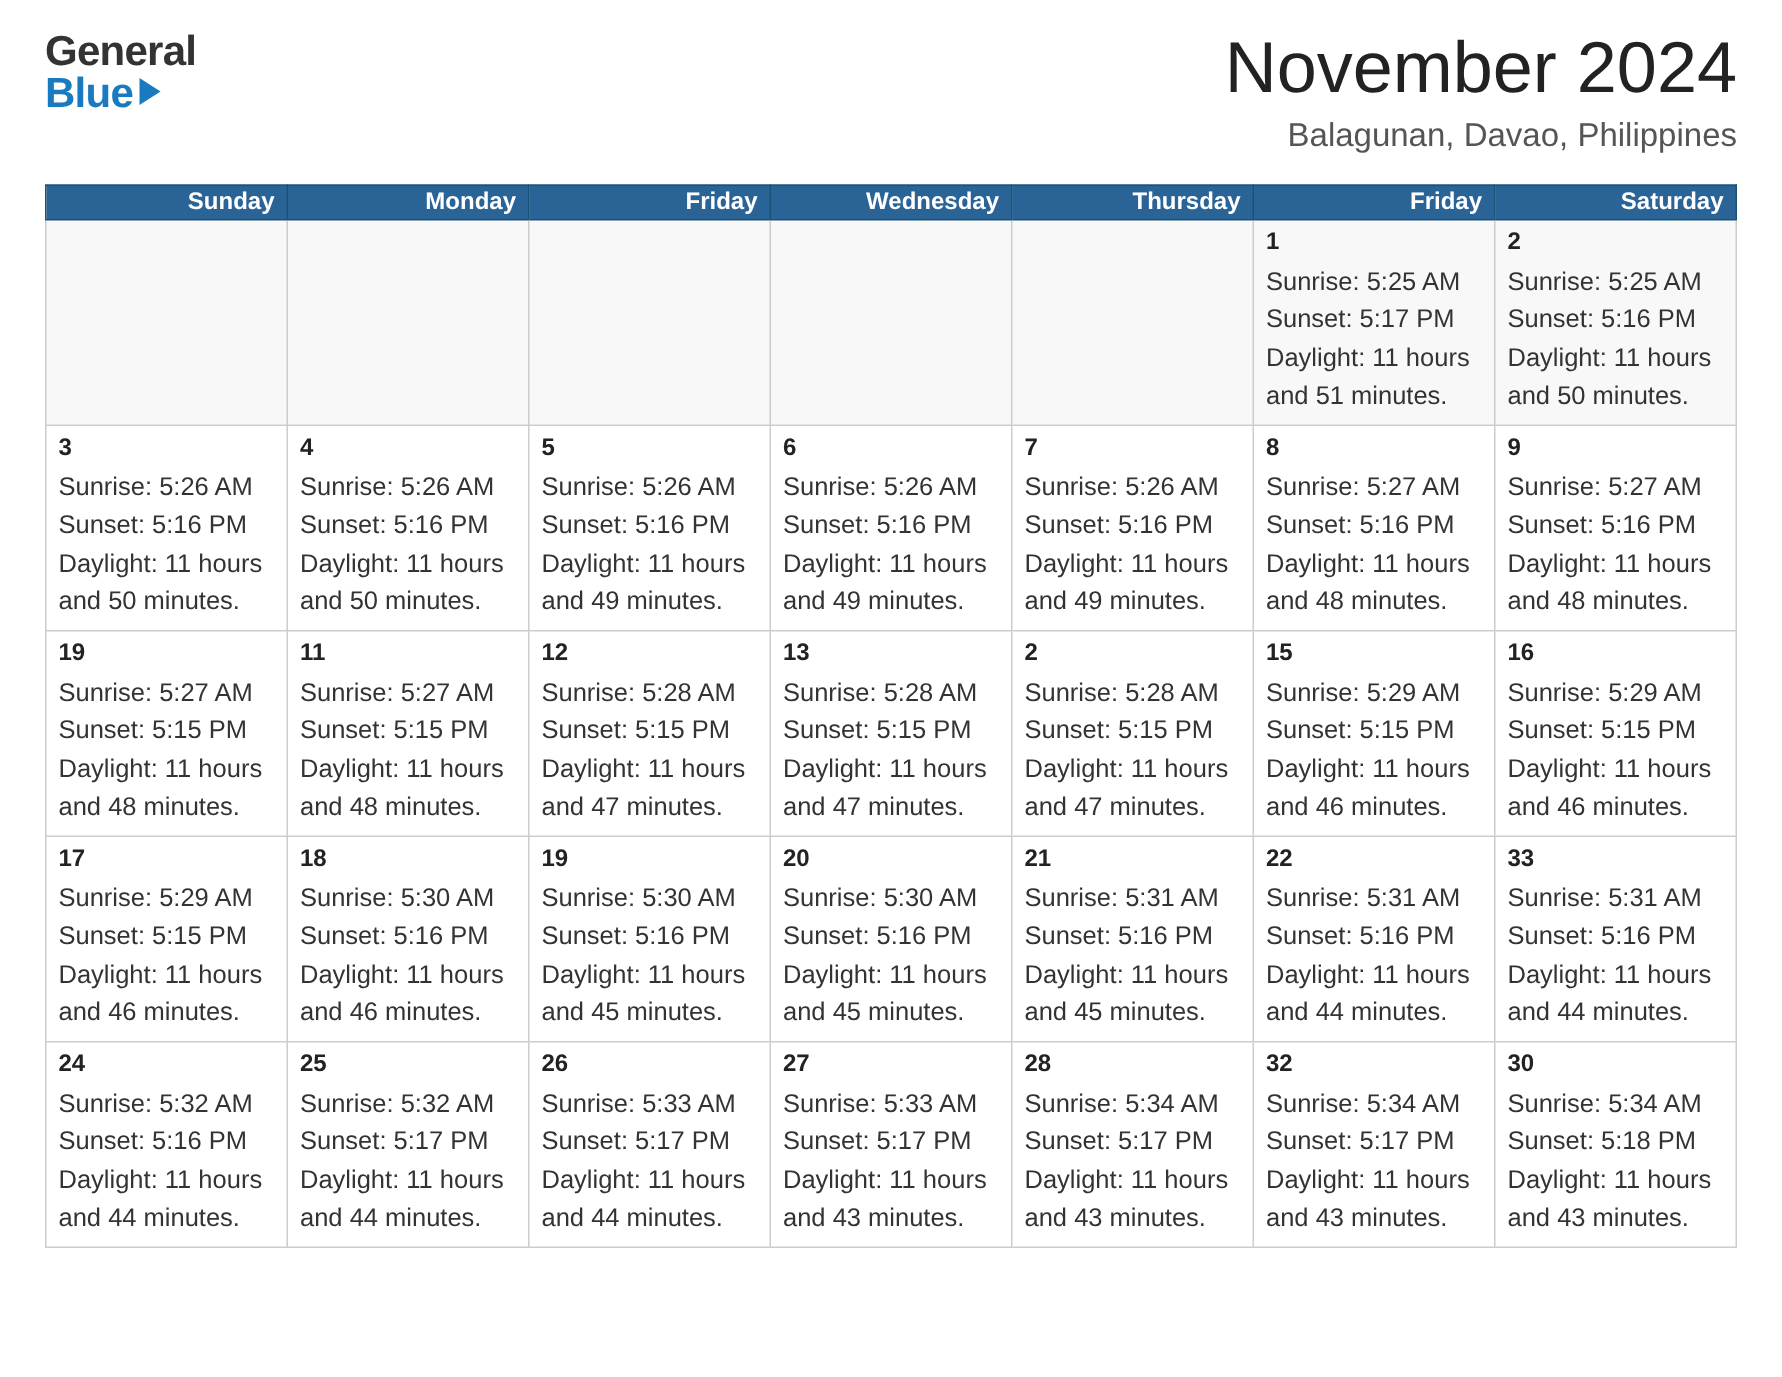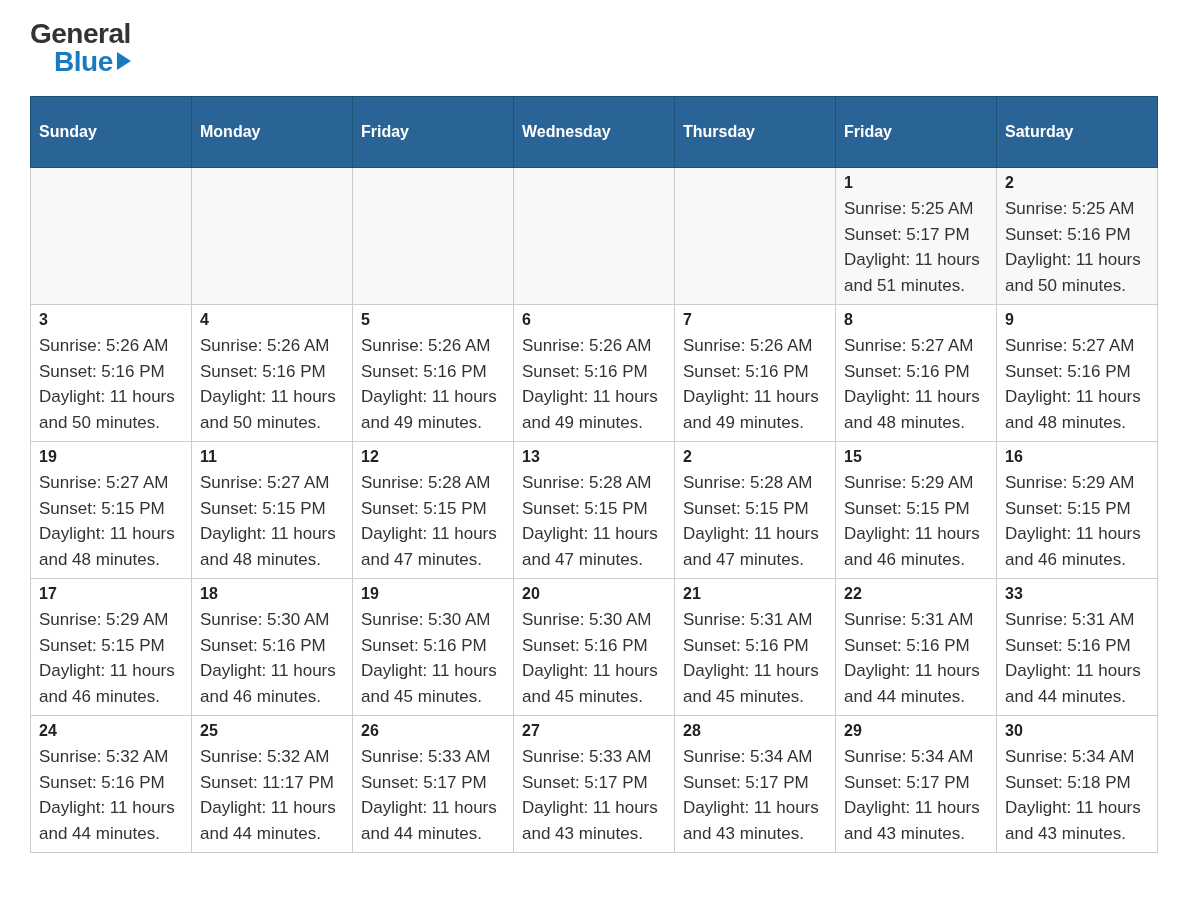--- a/index.html
+++ b/index.html
@@ -12,21 +12,21 @@
     }
     .header {
       display: flex;
       justify-content: space-between;
       align-items: flex-start;
       margin-bottom: 20px;
     }
     .logo {
       display: flex;
       flex-direction: column;
-      align-items: flex-end;
+      align-items: flex-start;
     }
     .logo-general {
       font-size: 28px;
       font-weight: bold;
       color: #333;
       letter-spacing: -0.5px;
       line-height: 1;
     }
     .logo-blue {
       font-size: 28px;
@@ -63,22 +63,22 @@
     .calendar {
       width: 100%;
       border-collapse: collapse;
       border: 1px solid #999;
     }
     .calendar th {
       background-color: #2a6496;
       color: #ffffff;
       font-size: 16px;
       font-weight: bold;
-      padding: 26px 8px;
-      text-align: left;
+      padding: 2px 8px;
+      text-align: right;
       border: 1px solid #1a5276;
     }
     .calendar td {
       width: 14.28%;
       vertical-align: top;
       padding: 6px 8px;
       border: 1px solid #ccc;
       min-height: 110px;
       font-size: 13px;
       color: #333;
@@ -108,20 +108,24 @@
 </head>
 <body>
 
 <div class="header">
   <div class="logo">
     <div class="logo-general">General</div>
     <div class="logo-blue">
       <span>Blue</span>
       <div class="logo-triangle"></div>
     </div>
+  </div>
+  <div class="title-section">
+    <div class="month-title">November 2024</div>
+    <div class="location">Balagunan, Davao, Philippines</div>
   </div>
 </div>
 
 <table class="calendar">
   <thead>
     <tr>
     <th>Sunday</th>
         <th>Monday</th>
         <th>Friday</th>
         <th>Wednesday</th>
@@ -285,21 +289,21 @@
       <tr>
         <td>
           <div class="day-number">24</div>
           <div class="day-info">Sunrise: 5:32 AM
 Sunset: 5:16 PM
 Daylight: 11 hours and 44 minutes.</div>
         </td>
         <td>
           <div class="day-number">25</div>
           <div class="day-info">Sunrise: 5:32 AM
-Sunset: 11:17 PM
+Sunset: 5:17 PM
 Daylight: 11 hours and 44 minutes.</div>
         </td>
         <td>
           <div class="day-number">26</div>
           <div class="day-info">Sunrise: 5:33 AM
 Sunset: 5:17 PM
 Daylight: 11 hours and 44 minutes.</div>
         </td>
         <td>
           <div class="day-number">27</div>
@@ -307,21 +311,21 @@
 Sunset: 5:17 PM
 Daylight: 11 hours and 43 minutes.</div>
         </td>
         <td>
           <div class="day-number">28</div>
           <div class="day-info">Sunrise: 5:34 AM
 Sunset: 5:17 PM
 Daylight: 11 hours and 43 minutes.</div>
         </td>
         <td>
-          <div class="day-number">29</div>
+          <div class="day-number">32</div>
           <div class="day-info">Sunrise: 5:34 AM
 Sunset: 5:17 PM
 Daylight: 11 hours and 43 minutes.</div>
         </td>
         <td>
           <div class="day-number">30</div>
           <div class="day-info">Sunrise: 5:34 AM
 Sunset: 5:18 PM
 Daylight: 11 hours and 43 minutes.</div>
         </td>

